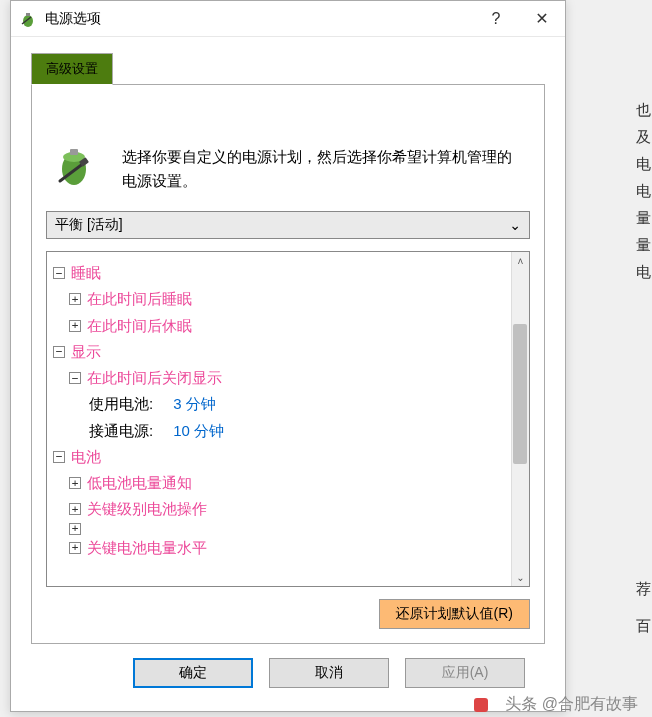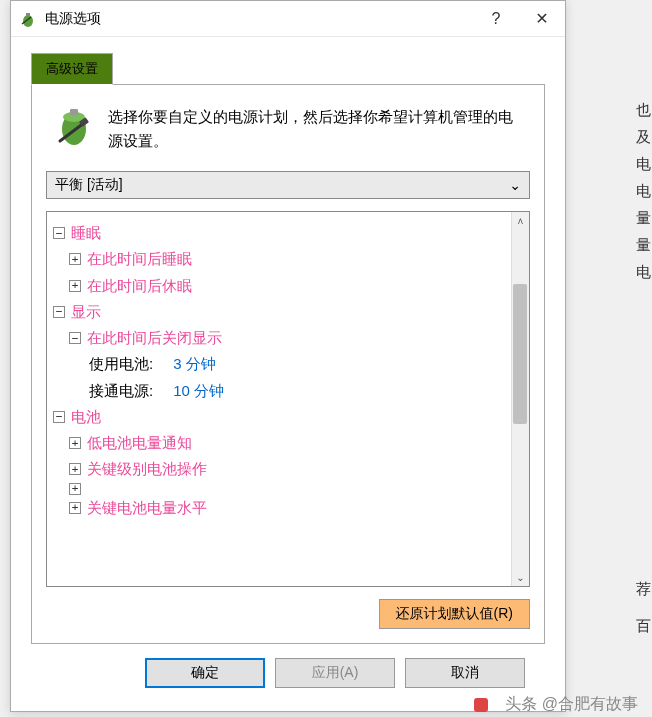--- a/index.html
+++ b/index.html
@@ -13,21 +13,21 @@
 .titlebar-btns { display: flex; height: 100%; }
 .titlebar-btn { width: 46px; height: 100%; display: flex; align-items: center; justify-content: center; color: #333; font-size: 16px; }
 
 .content { padding: 16px 20px 20px; }
 
 .tabs { display: flex; margin-bottom: -1px; }
 .tab { padding: 6px 14px; border: 1px solid #aaa; background: #4d7c0f; font-size: 13px; position: relative; z-index: 2; border-bottom: 1px solid #fff; }
 
 .tab-panel { border: 1px solid #aaa; padding: 16px 14px 14px; height: 560px; display: flex; flex-direction: column; }
 
-.desc-row { display: flex; gap: 14px; padding: 4px 8px 18px; }
+.desc-row { display: flex; gap: 28px; padding: 4px 8px 18px; margin-top: 40px; }
 .desc-icon { width: 40px; height: 44px; flex-shrink: 0; }
 .desc-text { font-size: 15px; line-height: 1.6; color: #000; }
 
 .plan-select { width: 100%; height: 28px; position: relative; border: 1px solid #888; background: #eaeaea; display: flex; align-items: center; padding: 0 8px; font-size: 14px; margin-bottom: 12px; }
 .plan-select-arrow { position: absolute; right: 0; top: 0; width: 28px; height: 100%; display: flex; align-items: center; justify-content: center; border-left: 0; }
 
 .tree-box { flex: 1; border: 1px solid #888; background: #fff; position: relative; overflow: hidden; margin-bottom: 12px; }
 .tree { padding: 8px 6px; font-size: 15px; line-height: 1.75; height: 100%; overflow-y: auto; }
 .tree-row { display: flex; align-items: center; white-space: nowrap; }
 .expander { width: 12px; height: 12px; border: 1px solid #888; display: inline-flex; align-items: center; justify-content: center; font-size: 11px; line-height: 1; margin-right: 6px; color: #333; cursor: pointer; flex-shrink: 0; font-family: monospace; }
@@ -37,21 +37,21 @@
 .leaf-label { color: #000; }
 .leaf-value { color: #0066cc; }
 
 .scrollbar { position: absolute; right: 0; top: 0; width: 18px; height: 100%; background: #f0f0f0; border-left: 1px solid #ddd; }
 .scrollbar-arrow { height: 18px; display: flex; align-items: center; justify-content: center; font-size: 10px; color: #555; }
 .scrollbar-thumb { position: absolute; right: 2px; width: 14px; background: #c0c0c0; border-radius: 2px; }
 
 .restore-row { display: flex; justify-content: flex-end; }
 .restore-btn { height: 30px; padding: 0 16px; border: 1px solid #999; background: #fdba74; font-size: 14px; }
 
-.dialog-btns { display: flex; justify-content: flex-end; gap: 10px; padding: 14px 20px 0; }
+.dialog-btns { display: flex; justify-content: flex-end; gap: 16px; padding: 14px 20px 0; }
 .dlg-btn { width: 120px; height: 30px; border: 1px solid #999; background: #e1e1e1; font-size: 14px; display: flex; align-items: center; justify-content: center; }
 .dlg-btn.default { border: 2px solid #0078d7; background: #e1e1e1; }
 .dlg-btn.disabled { color: #888; }
 
 .watermark { position: absolute; right: 14px; bottom: 2px; font-size: 16px; color: #888; display: flex; align-items: center; gap: 17px; }
 .watermark-icon { width: 14px; height: 14px; background: #d44; border-radius: 3px; display: inline-block; }
 
 .side-text { position: absolute; left: 636px; top: 96px; font-size: 15px; line-height: 1.8; color: #333; width: 15px; }
 </style>
 </head>
@@ -158,22 +158,22 @@
         </div>
       </div>
 
       <div class="restore-row">
         <button class="restore-btn">还原计划默认值(R)</button>
       </div>
     </div>
 
     <div class="dialog-btns">
       <div class="dlg-btn default">确定</div>
+      <div class="dlg-btn">取消</div>
       <div class="dlg-btn disabled">应用(A)</div>
-      <div class="dlg-btn">取消</div>
     </div>
   </div>
 </div>
 
 <div class="side-text">
   <span>也</span><br>
   <span>及</span><br>
   <span>电</span><br>
   <span>电</span><br>
   <span>量</span><br>

